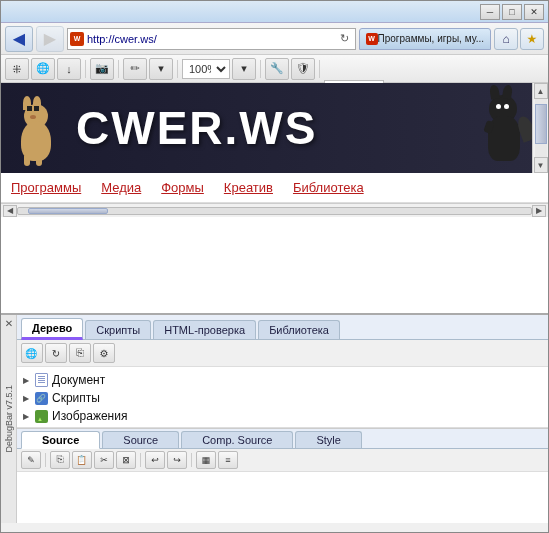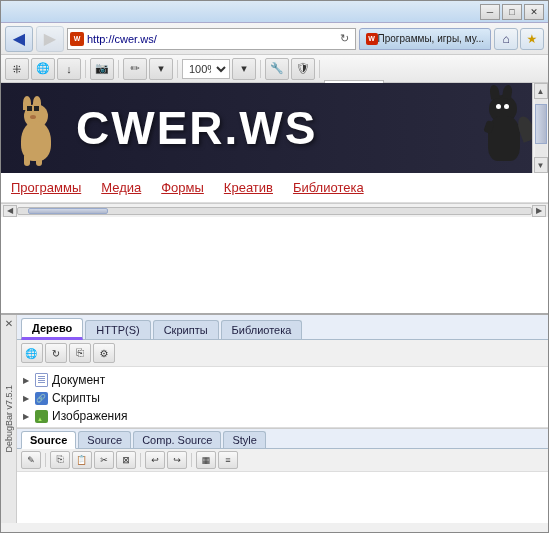--- a/index.html
+++ b/index.html
@@ -487,21 +487,21 @@
     .bottom-tabs {
       display: flex;
       align-items: flex-end;
       padding: 2px 4px 0 4px;
       background: #e8eef8;
       border-bottom: 1px solid #aabbcc;
       border-top: 1px solid #ccc;
       flex-shrink: 0;
     }
     .bottom-tab {
-      padding: 2px 8px;
+      padding: 2px 20px;
       font-size: 11px;
       cursor: pointer;
       background: #d0dcec;
       border: 1px solid #aabbcc;
       border-bottom: none;
       border-radius: 3px 3px 0 0;
       margin-right: 2px;
       color: #224;
     }
     .bottom-tab.active {
@@ -855,22 +855,22 @@
     <div class="debug-bar-label">
       <span>DebugBar v7.5.1</span>
     </div>
 
     <div class="debug-close">✕</div>
 
     <div class="debug-main">
 
       <div class="debug-tabs">
         <div class="debug-tab active">Дерево</div>
-        <div class="debug-tab">HTTP(S)</div>
         <div class="debug-tab">Скрипты</div>
+        <div class="debug-tab">HTML-проверка</div>
         <div class="debug-tab">Библиотека</div>
       </div>
 
       <div class="debug-toolbar">
         <div class="debug-tb-btn">
           <span style="font-size:10px;">🌐</span>
         </div>
         <div class="debug-tb-btn">
           <span>↻</span>
         </div>

